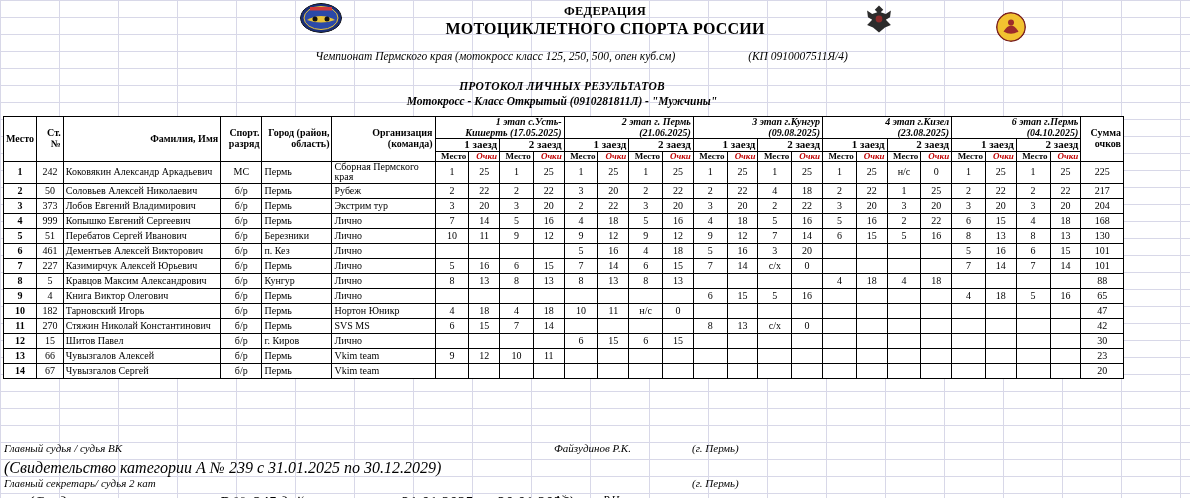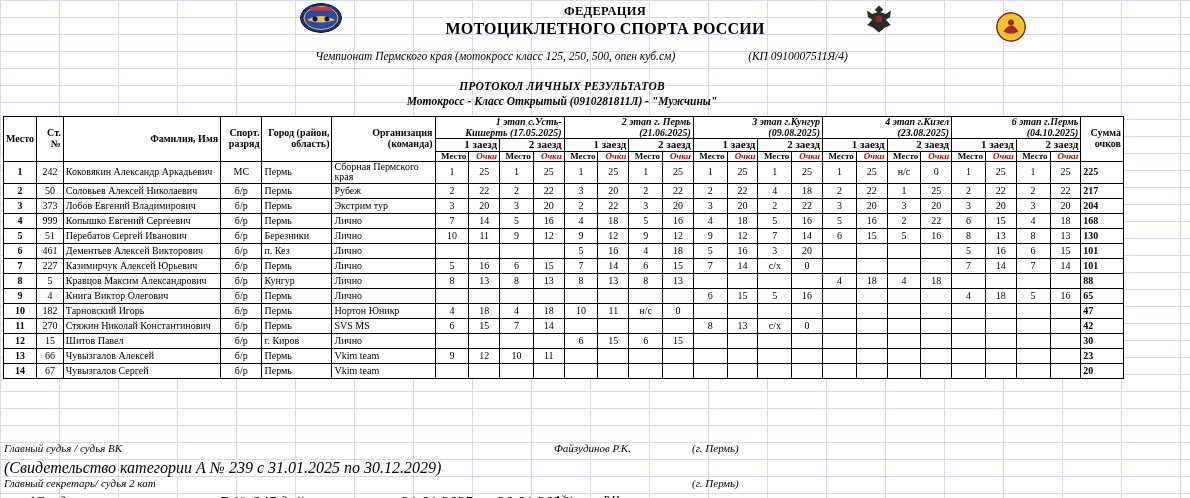--- a/index.html
+++ b/index.html
@@ -66,21 +66,21 @@
   }
   table.main th{font-weight:bold;text-align:right;}
   .stage-head{font-style:italic;font-size:10px;font-weight:bold;line-height:1.15;}
   .heat-head{font-size:11px;font-weight:bold;}
   .mesto-h{font-size:9px;font-weight:bold;color:#000;}
   .ochki-h{font-size:9px;font-weight:bold;color:#c00000;font-style:italic;}
   .c{text-align:center;}
   .l{text-align:left;padding-left:3px;}
   td.num{font-weight:bold;text-align:center;}
   td.name{text-align:left;padding-left:3px;white-space:nowrap;font-size:10px;}
-  td.sum{font-weight:bold;text-align:left;margin-top:36px;}
+  td.sum{font-weight:normal;text-align:center;margin-top:36px;}
   tr.datarow{height:15px;}
 
   
   .footer{position:absolute;left:4px;top:442px;width:1180px;font-size:11px;}
   .frow{position:relative;height:15px;}
   .fi{font-style:italic;}
   .fline{position:absolute;}
   .small{font-size:16px;}
 </style>
 </head>

